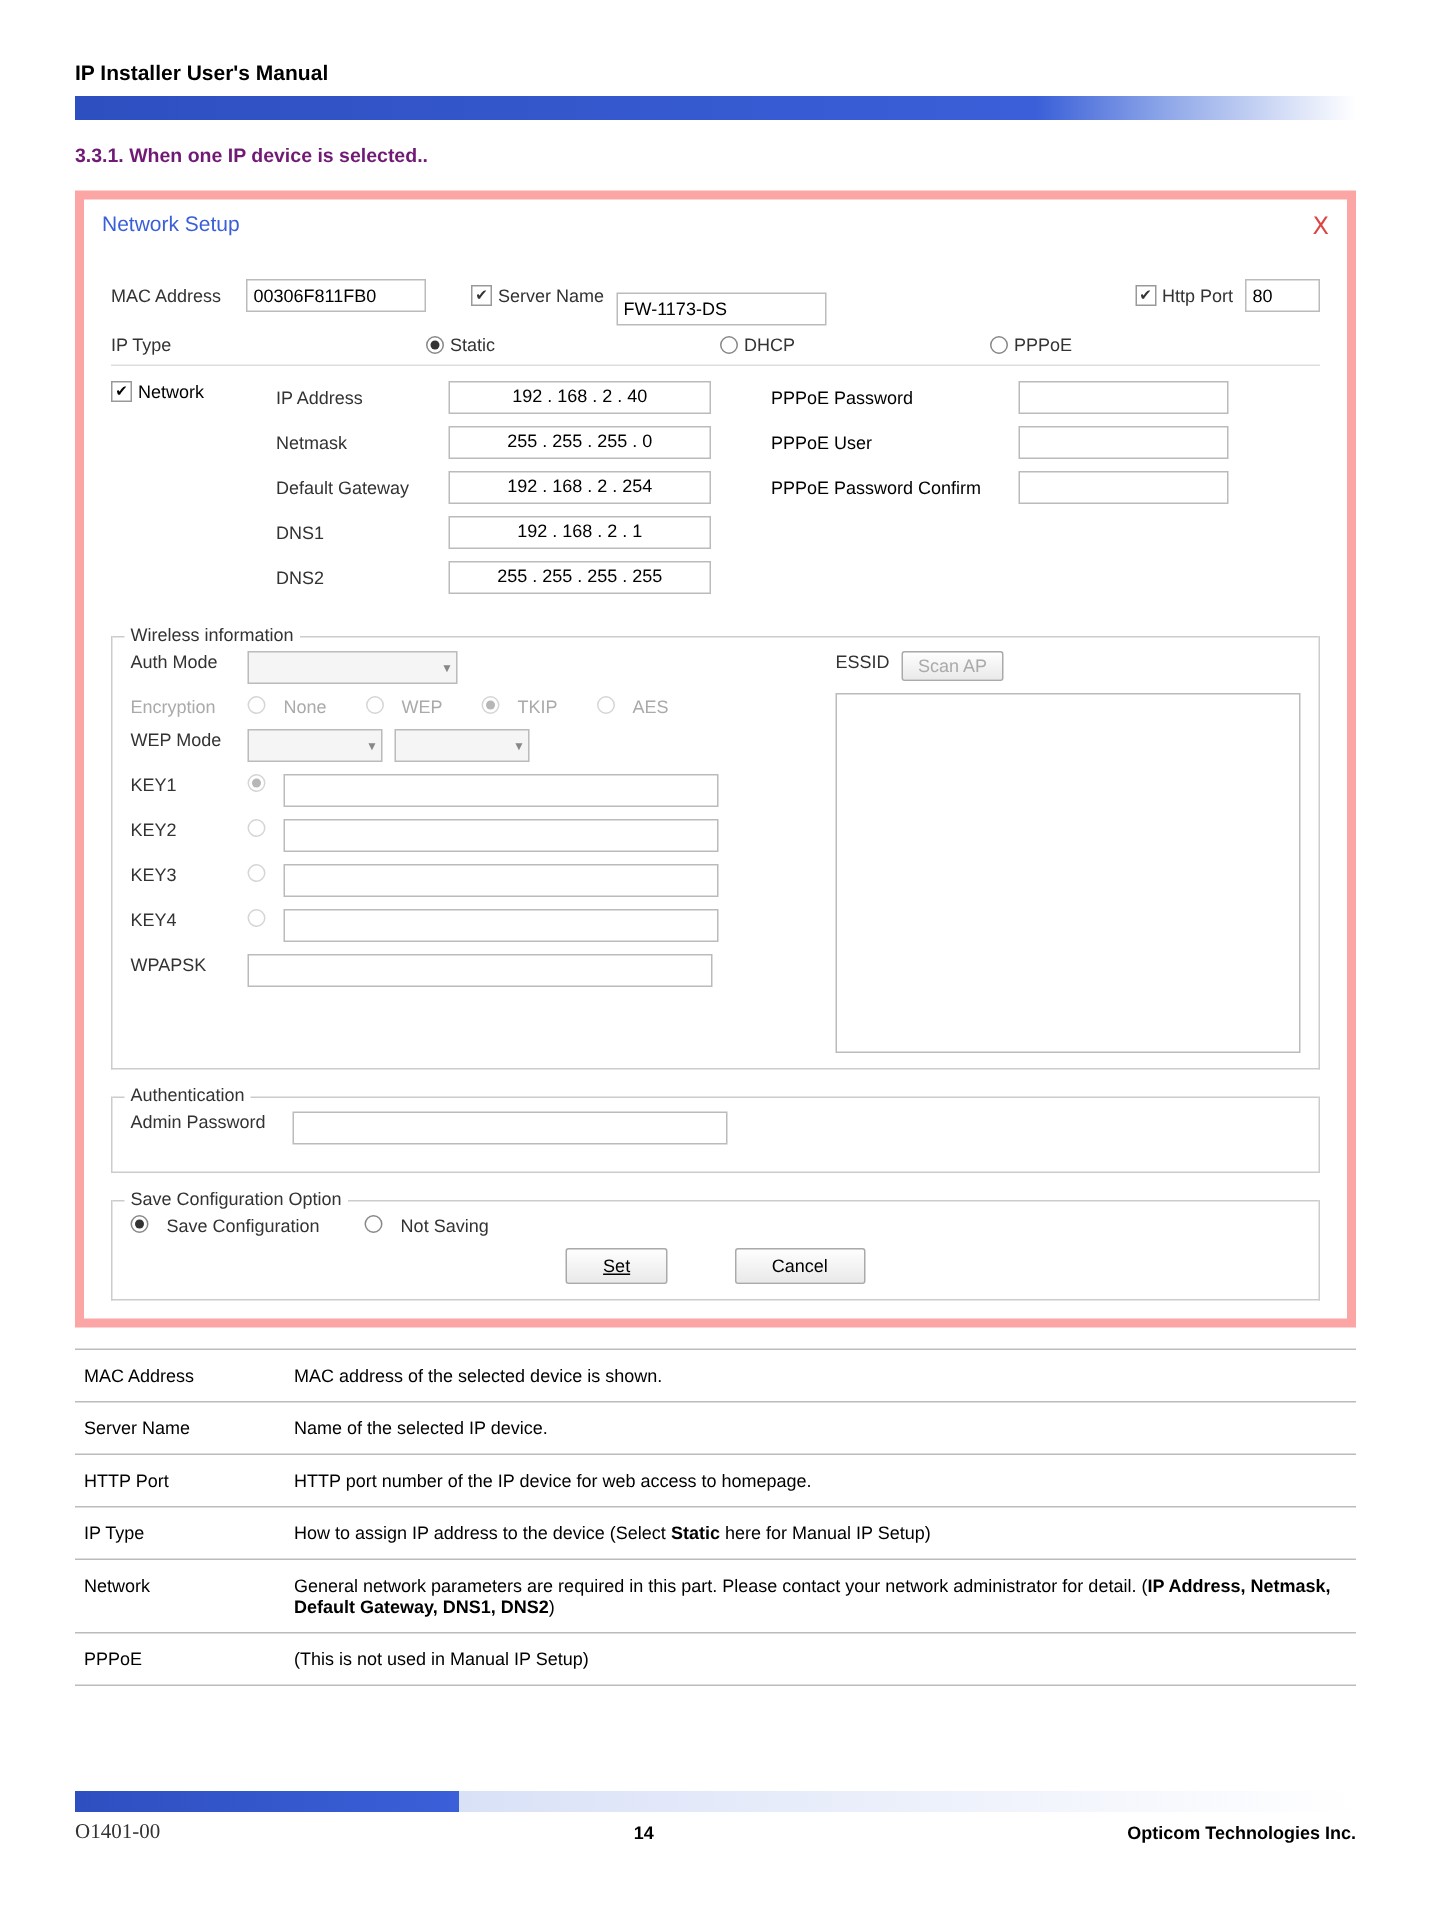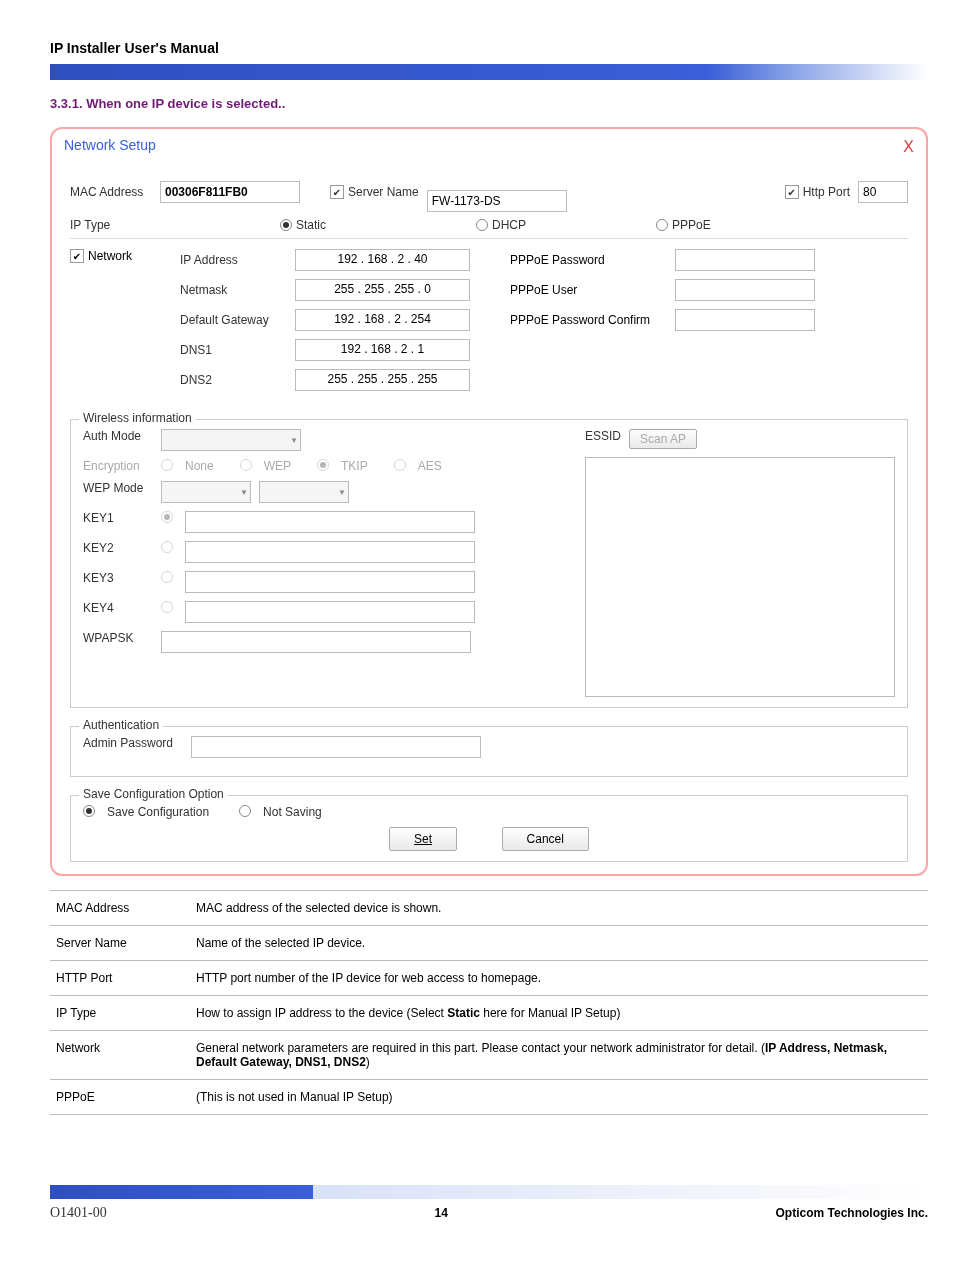--- a/index.html
+++ b/index.html
@@ -1,21 +1,21 @@
 <!DOCTYPE html>
 <html><head>
 <meta charset="utf-8">
 <style>
 * { box-sizing: border-box; margin: 0; padding: 0; }
 body { font-family: Verdana, Arial, sans-serif; background: #fff; width: 954px; }
-.page { padding: 40px 26px 10px 50px; }
+.page { padding: 40px 50px 10px 50px; }
 .header-title { font-size: 14px; font-weight: bold; color: #000; margin-bottom: 8px; }
 .header-bar { height: 16px; background: linear-gradient(to right, #2e4fc0, #3a5fd8 75%, #8da6e8 85%, #fff); margin-bottom: 16px; }
 .section-num { font-size: 13px; font-weight: bold; color: #701a75; margin-bottom: 16px; }
-.dialog { border: 2px solid #fca5a5; border-radius: 12px; background: #fff; }
+.dialog { border: 6px solid #fca5a5; border-radius: 0; background: #fff; }
 .dialog-title { font-size: 14px; color: #3a5fd8; padding: 8px 12px 16px 12px; display: flex; justify-content: space-between; align-items: flex-start; }
 .close-x { color: #d44; font-family: Arial; font-size: 16px; }
 .dialog-body { padding: 0 18px 12px 18px; }
 .row { display: flex; align-items: center; font-size: 12px; color: #333; margin-bottom: 6px; }
 .lbl { width: 90px; flex-shrink: 0; }
 .txt-input { border: 1px solid #bbb; padding: 2px 4px; font-size: 12px; height: 22px; background: #fff; }
 .check { width: 14px; height: 14px; border: 1px solid #999; display: inline-flex; align-items: center; justify-content: center; font-size: 10px; background: #fff; margin-right: 4px; }
 .radio { width: 12px; height: 12px; border: 1px solid #888; border-radius: 50%; display: inline-flex; align-items: center; justify-content: center; margin-right: 4px; background: #fff; }
 .radio.filled::after { content: ""; width: 6px; height: 6px; border-radius: 50%; background: #333; }
 .radio.dim { opacity: 0.35; }
@@ -54,21 +54,21 @@
 
   <div class="dialog">
     <div class="dialog-title">
       <span>Network Setup</span>
       <span class="close-x">Ⅹ</span>
     </div>
     <div class="dialog-body">
 
       <div class="row">
         <span class="lbl">MAC Address</span>
-        <input class="txt-input" style="width: 140px; font-weight: bold;" value="00306F811FB0">
+        <input class="txt-input" style="width: 120px;" value="00306F811FB0">
         <span style="width:30px"></span>
         <span class="check">✔</span>
         <span>Server Name</span>
         <span style="width:8px"></span>
         <input class="txt-input" style="width: 140px; margin-top: 18px;" value="FW-1173-DS">
         <span style="flex:1"></span>
         <span class="check">✔</span>
         <span>Http Port</span>
         <span style="width:8px"></span>
         <input class="txt-input" style="width: 50px;" value="80">

